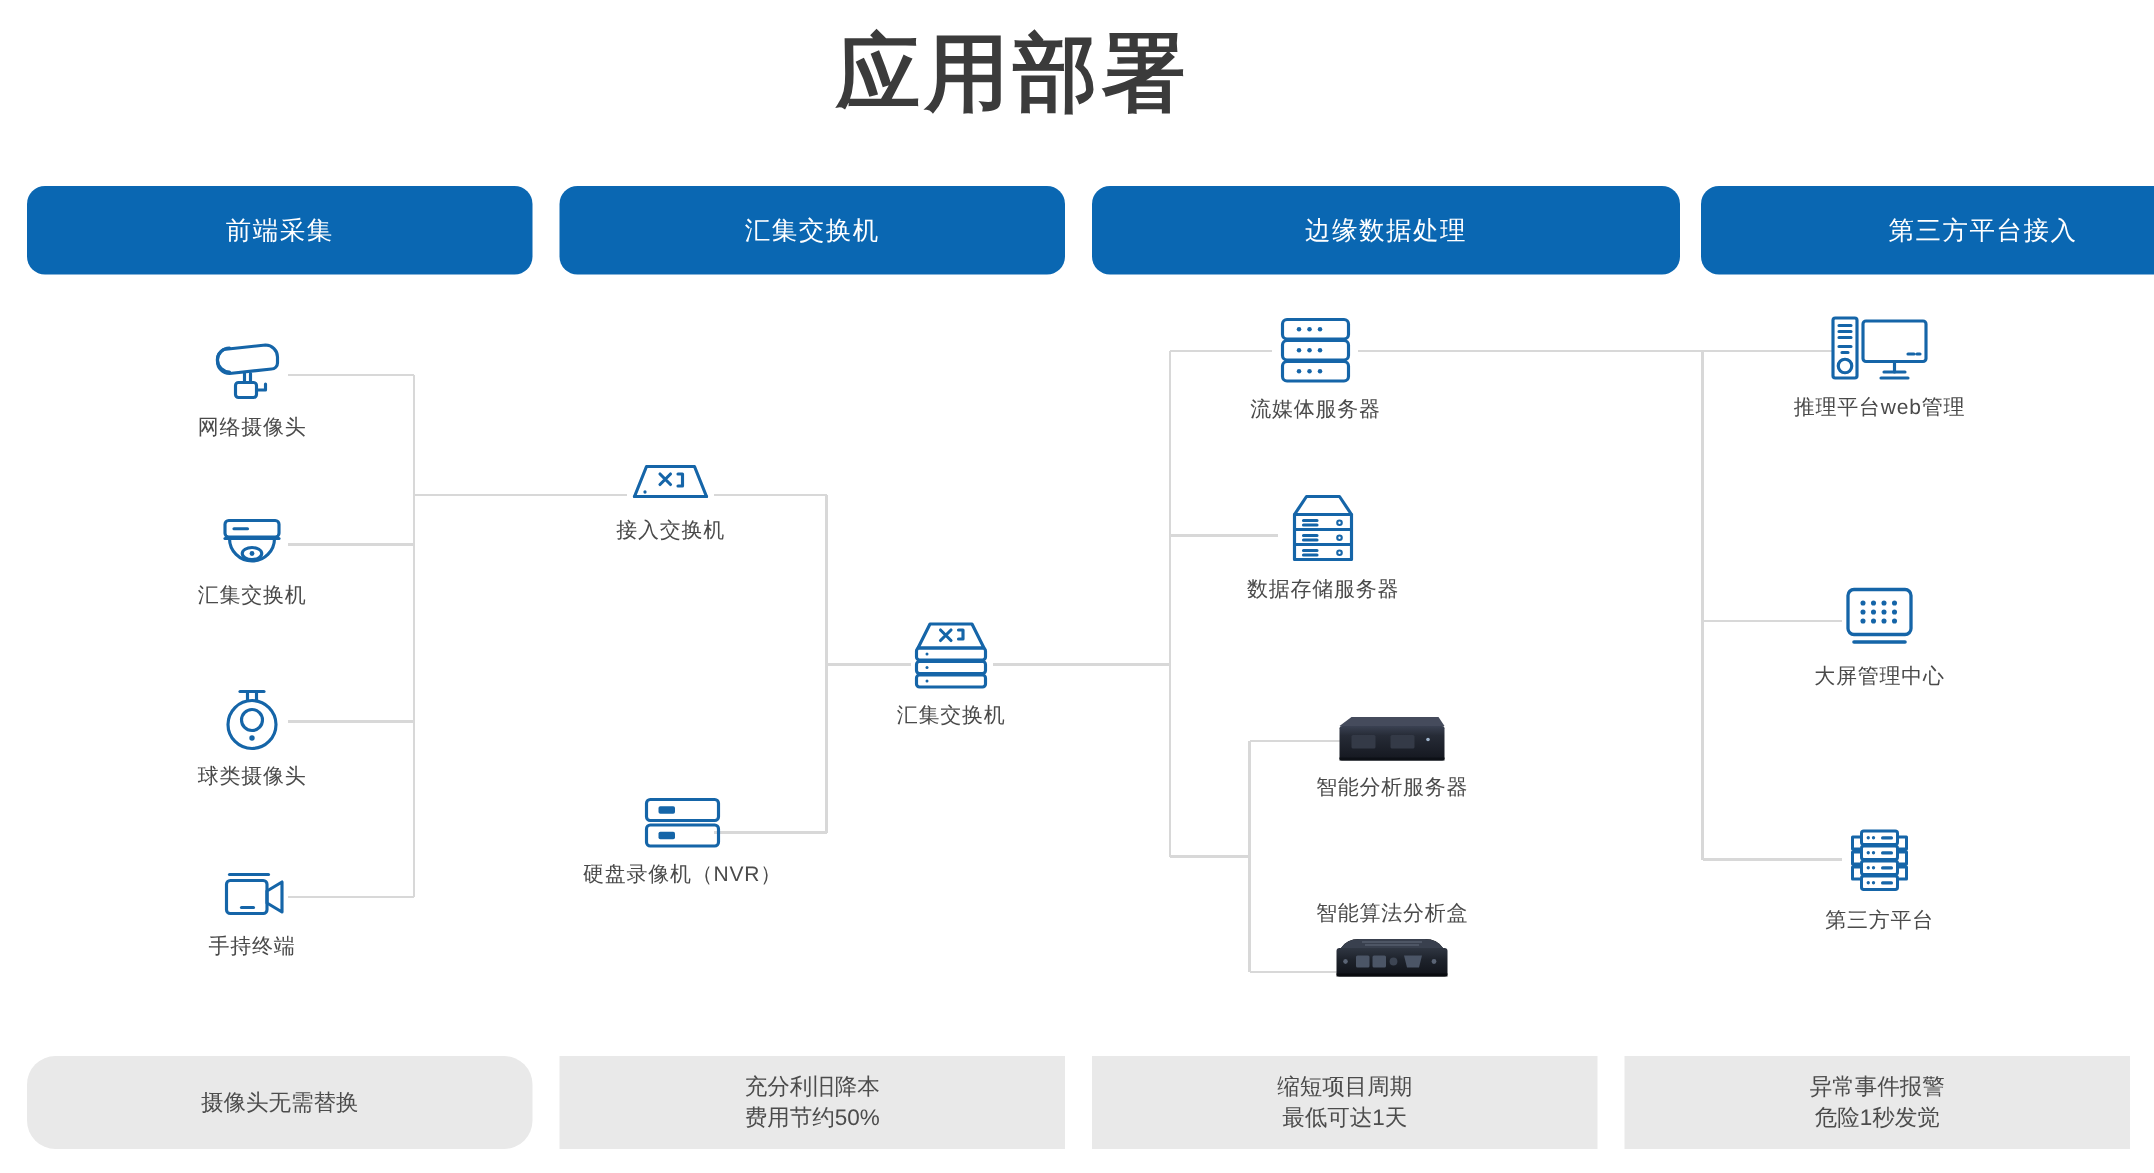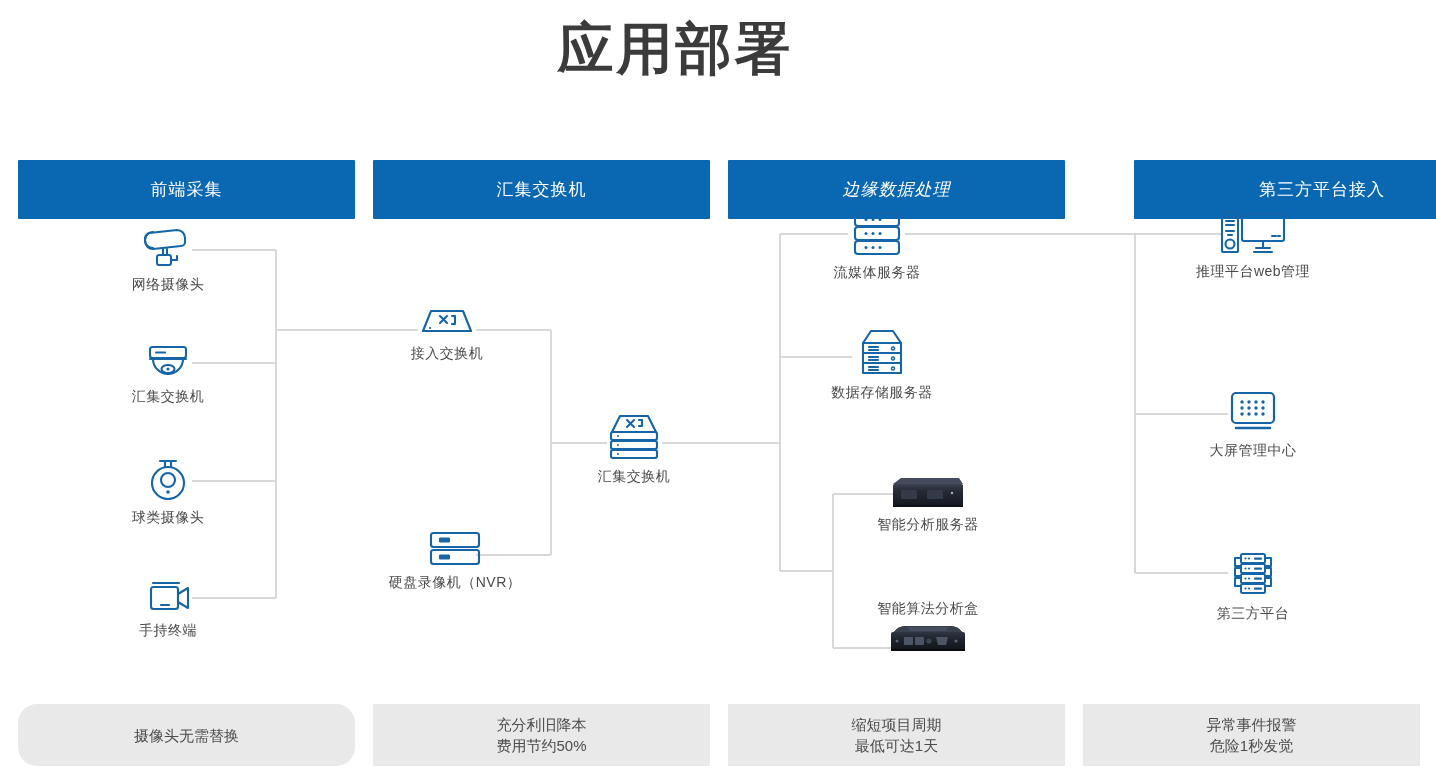--- a/index.html
+++ b/index.html
@@ -18,30 +18,29 @@
     font-size: 56px; font-weight: bold; color: #3b3b3b;
     letter-spacing: 3px;
     line-height: 78px;
     margin-left: 44px;
   }
 
   
   .col-header {
     position: absolute; top: 124px; height: 59px;
     background: #0a67b2;
-    border-radius: 1px;
+    border-radius: 12px;
     color: #ffffff;
     font-size: 17px;
     display: flex; align-items: center; justify-content: center;
     letter-spacing: 1px;
-    margin-top: 36px;
   }
   .col-header.c0 { left: 18px;   width: 337px; }
   .col-header.c1 { left: 373px;  width: 337px; }
-  .col-header.c2 { left: 728px;  width: 337px; font-style: italic; }
+  .col-header.c2 { left: 728px;  width: 392px; }
   .col-header.c3 { left: 1134px; width: 376px; }
 
   
   .col-footer {
     position: absolute; top: 704px; height: 62px;
     background: #e9e9e9;
     color: #4c4c4c;
     font-size: 15px; line-height: 21px;
     display: flex; flex-direction: column;
     align-items: center; justify-content: center;

